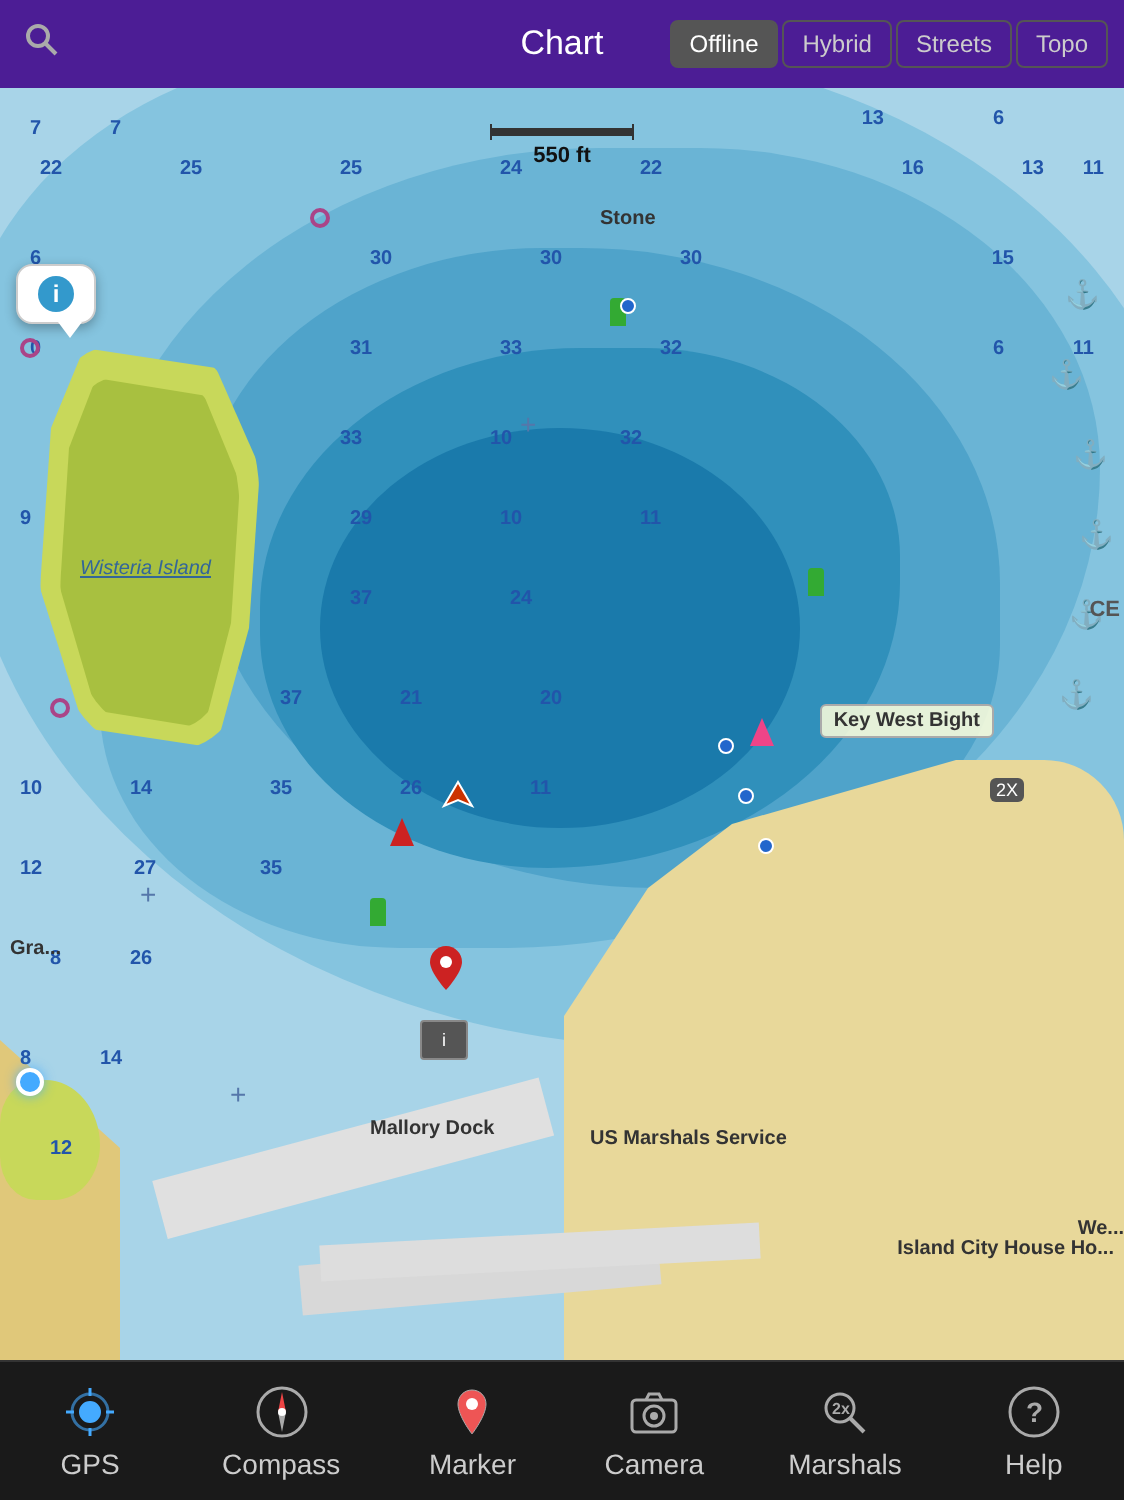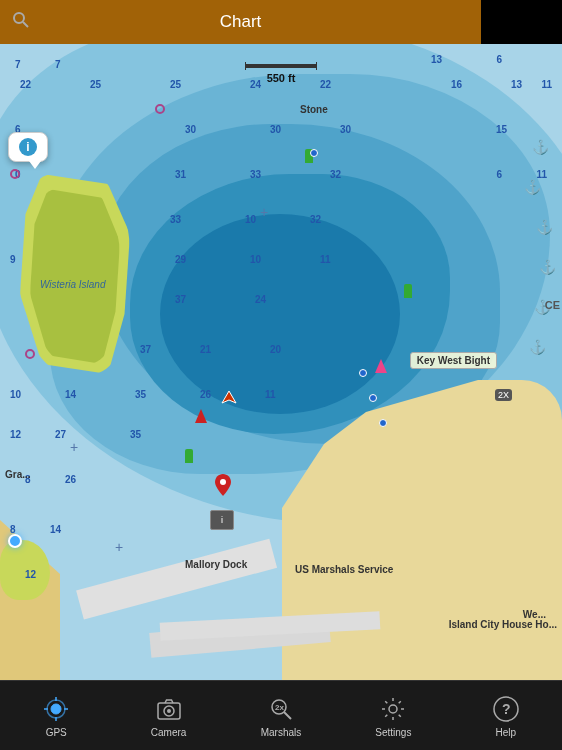--- a/index.html
+++ b/index.html
@@ -1,21 +1,21 @@
 <!DOCTYPE html>
 <html><head>
   <meta charset="utf-8">
   <style>
     * { margin: 0; padding: 0; box-sizing: border-box; }
     body { width: 562px; height: 750px; overflow: hidden; font-family: Arial, sans-serif; background: #000; position: relative; }
 
     
     #top-bar {
-      position: absolute; top: 0; left: 0; width: 481px; height: 44px;
-      background: #a16207; display: flex; align-items: center; justify-content: center;
+      position: absolute; top: 0; left: 0; width: 562px; height: 44px;
+      background: #4c1d95; display: flex; align-items: center; justify-content: center;
       z-index: 100;
     }
     #search-icon-btn {
       position: absolute; left: 12px; color: #aaa; font-size: 18px; cursor: pointer;
     }
     #chart-title {
       color: #fff; font-size: 17px; font-weight: 500;
     }
     #map-type-buttons {
       position: absolute; right: 8px; display: flex; gap: 2px;
@@ -228,21 +228,21 @@
       z-index: 100;
     }
     .toolbar-item {
       display: flex; flex-direction: column; align-items: center; gap: 3px;
       cursor: pointer; padding: 4px 2px; min-width: 52px;
     }
     .toolbar-icon {
       width: 30px; height: 30px; display: flex; align-items: center; justify-content: center;
     }
     .toolbar-label {
-      font-size: 10px; color: #ccc;
+      font-size: 14px; color: #ccc;
     }
 
     
     .tb-svg { width: 28px; height: 28px; }
 
     
     .blue-dot {
       position: absolute; width: 8px; height: 8px;
       background: #2266cc; border-radius: 50%; border: 1px solid white;
     }
@@ -263,20 +263,26 @@
 <body>
 
 <div id="top-bar">
   <button id="search-icon-btn" style="background:none;border:none;cursor:pointer;">
     <svg width="18" height="18" viewBox="0 0 18 18" fill="#aaa">
       <circle cx="7" cy="7" r="5" stroke="#aaa" stroke-width="2" fill="none"></circle>
       <line x1="11" y1="11" x2="16" y2="16" stroke="#aaa" stroke-width="2"></line>
     </svg>
   </button>
   <span id="chart-title">Chart</span>
+  <div id="map-type-buttons">
+    <button class="map-type-btn active">Offline</button>
+    <button class="map-type-btn">Hybrid</button>
+    <button class="map-type-btn">Streets</button>
+    <button class="map-type-btn">Topo</button>
+  </div>
 </div>
 
 <div id="map-area">
   <div id="map-canvas">
 
     <div class="water-bg"></div>
 
     <div class="depth-layer-1"></div>
     <div class="depth-layer-2"></div>
     <div class="depth-layer-3"></div>
@@ -300,21 +306,21 @@
         <div class="scale-bar-fill"></div>
         <div class="scale-bar-tick"></div>
       </div>
       <span class="scale-label">550 ft</span>
     </div>
 
     <div id="wisteria-callout">
       <div class="info-icon">i</div>
     </div>
 
-    <div class="place-label" style="top:235px;left:40px;">Wisteria Island</div>
+    <div class="place-label" style="top:235px;left:40px;text-decoration:underline;">Wisteria Island</div>
 
     <div class="depth-num" style="top:15px;left:15px;">7</div>
     <div class="depth-num" style="top:15px;left:55px;">7</div>
     <div class="depth-num" style="top:10px;right:120px;">13</div>
     <div class="depth-num" style="top:10px;right:60px;">6</div>
     <div class="depth-num" style="top:35px;left:20px;">22</div>
     <div class="depth-num" style="top:35px;left:90px;">25</div>
     <div class="depth-num" style="top:35px;left:170px;">25</div>
     <div class="depth-num" style="top:35px;left:250px;">24</div>
     <div class="depth-num" style="top:35px;left:320px;">22</div>
@@ -343,21 +349,21 @@
     <div class="depth-num" style="top:250px;left:255px;">24</div>
     <div class="depth-num" style="top:300px;left:140px;">37</div>
     <div class="depth-num" style="top:300px;left:200px;">21</div>
     <div class="depth-num" style="top:300px;left:270px;">20</div>
     <div class="depth-num" style="top:345px;left:10px;">10</div>
     <div class="depth-num" style="top:345px;left:65px;">14</div>
     <div class="depth-num" style="top:345px;left:135px;">35</div>
     <div class="depth-num" style="top:345px;left:200px;">26</div>
     <div class="depth-num" style="top:345px;left:265px;">11</div>
     <div class="depth-num" style="top:385px;left:10px;">12</div>
-    <div class="depth-num" style="top:385px;left:55px;">27</div>
+    <div class="depth-num" style="top:385px;left:67px;">27</div>
     <div class="depth-num" style="top:385px;left:130px;">35</div>
     <div class="depth-num" style="top:430px;left:25px;">8</div>
     <div class="depth-num" style="top:430px;left:65px;">26</div>
     <div class="depth-num" style="top:480px;left:10px;">8</div>
     <div class="depth-num" style="top:480px;left:50px;">14</div>
     <div class="depth-num" style="top:525px;left:25px;">12</div>
 
     <div class="plus-marker" style="top:160px;left:260px;">+</div>
     <div class="plus-marker" style="top:395px;left:70px;">+</div>
     <div class="plus-marker" style="top:495px;left:115px;">+</div>
@@ -390,21 +396,21 @@
     <div class="kw-bight-label">Key West Bight</div>
 
     <div class="map-label" style="top:60px;left:300px;">Stone</div>
 
     <div class="map-label" style="bottom:130px;left:185px;">Mallory Dock</div>
 
     <div class="map-label" style="bottom:125px;left:295px;">US Marshals Service</div>
 
     <div class="map-label" style="bottom:70px;right:5px;">Island City House Ho...</div>
 
-    <div class="map-label" style="bottom:80px;right:16px;text-align:center;">We...</div>
+    <div class="map-label" style="bottom:80px;right:0px;text-align:center;">We...</div>
 
     <div class="map-label" style="bottom:220px;left:5px;">Gra...</div>
 
     <div style="position:absolute;top:255px;right:2px;font-size:11px;color:#555;font-weight:bold;">CE</div>
 
     <div style="position:absolute;bottom:170px;left:210px;width:24px;height:20px;background:#555;border:1px solid #888;border-radius:2px;display:flex;align-items:center;justify-content:center;">
       <span style="color:#fff;font-size:9px;">i</span>
     </div>
 
     <div style="position:absolute;bottom:200px;left:215px;">
@@ -434,23 +440,43 @@
         <circle cx="14" cy="14" r="9" stroke="#4af" stroke-width="1.5" fill="none" opacity="0.6"></circle>
         <line x1="14" y1="2" x2="14" y2="6" stroke="#4af" stroke-width="1.5"></line>
         <line x1="14" y1="22" x2="14" y2="26" stroke="#4af" stroke-width="1.5"></line>
         <line x1="2" y1="14" x2="6" y2="14" stroke="#4af" stroke-width="1.5"></line>
         <line x1="22" y1="14" x2="26" y2="14" stroke="#4af" stroke-width="1.5"></line>
       </svg>
     </div>
     <span class="toolbar-label">GPS</span>
   </div>
 
-
-
-
+  <div class="toolbar-item">
+    <div class="toolbar-icon">
+      <svg class="tb-svg" viewBox="0 0 28 28" fill="none">
+        <circle cx="14" cy="14" r="12" stroke="#aaa" stroke-width="1.5" fill="none"></circle>
+        <polygon points="14,4 16,14 14,12 12,14" fill="#e44"></polygon>
+        <polygon points="14,24 16,14 14,16 12,14" fill="#aaa"></polygon>
+        <circle cx="14" cy="14" r="2" fill="#fff"></circle>
+      </svg>
+    </div>
+    <span class="toolbar-label">Compass</span>
+  </div>
+
+
+
+  <div class="toolbar-item">
+    <div class="toolbar-icon">
+      <svg class="tb-svg" viewBox="0 0 28 28" fill="none">
+        <path d="M14 3C10.1 3 7 6.1 7 10c0 6 7 15 7 15s7-9 7-15c0-3.9-3.1-7-7-7z" fill="#e55" stroke="#aaa" stroke-width="0.5"></path>
+        <circle cx="14" cy="10" r="3" fill="white"></circle>
+      </svg>
+    </div>
+    <span class="toolbar-label">Marker</span>
+  </div>
 
   <div class="toolbar-item">
     <div class="toolbar-icon">
       <svg class="tb-svg" viewBox="0 0 28 28" fill="none">
         <rect x="3" y="8" width="22" height="16" rx="2" stroke="#aaa" stroke-width="1.5" fill="none"></rect>
         <circle cx="14" cy="16" r="5" stroke="#aaa" stroke-width="1.5" fill="none"></circle>
         <path d="M10 8 L11.5 5 h5 L18 8" stroke="#aaa" stroke-width="1.5" fill="none"></path>
         <circle cx="14" cy="16" r="2" fill="#aaa"></circle>
       </svg>
     </div>
@@ -461,29 +487,20 @@
     <div class="toolbar-icon">
       <svg class="tb-svg" viewBox="0 0 28 28" fill="none">
         <circle cx="12" cy="12" r="7" stroke="#aaa" stroke-width="1.5" fill="none"></circle>
         <line x1="17" y1="17" x2="24" y2="24" stroke="#aaa" stroke-width="2"></line>
         <text x="8" y="15" font-size="8" fill="#aaa" font-weight="bold">2x</text>
       </svg>
     </div>
     <span class="toolbar-label">Marshals</span>
   </div>
 
-  <div class="toolbar-item">
-    <div class="toolbar-icon">
-      <svg class="tb-svg" viewBox="0 0 28 28" fill="none">
-        <circle cx="14" cy="14" r="4" stroke="#aaa" stroke-width="1.5" fill="none"></circle>
-        <path d="M14 3v3M14 22v3M3 14h3M22 14h3M6.2 6.2l2.1 2.1M19.7 19.7l2.1 2.1M6.2 21.8l2.1-2.1M19.7 8.3l2.1-2.1" stroke="#aaa" stroke-width="1.5"></path>
-      </svg>
-    </div>
-    <span class="toolbar-label">Settings</span>
-  </div>
 
   <div class="toolbar-item">
     <div class="toolbar-icon">
       <svg class="tb-svg" viewBox="0 0 28 28" fill="none">
         <circle cx="14" cy="14" r="12" stroke="#aaa" stroke-width="1.5" fill="none"></circle>
         <text x="10" y="19" font-size="14" fill="#aaa" font-weight="bold">?</text>
       </svg>
     </div>
     <span class="toolbar-label">Help</span>
   </div>

